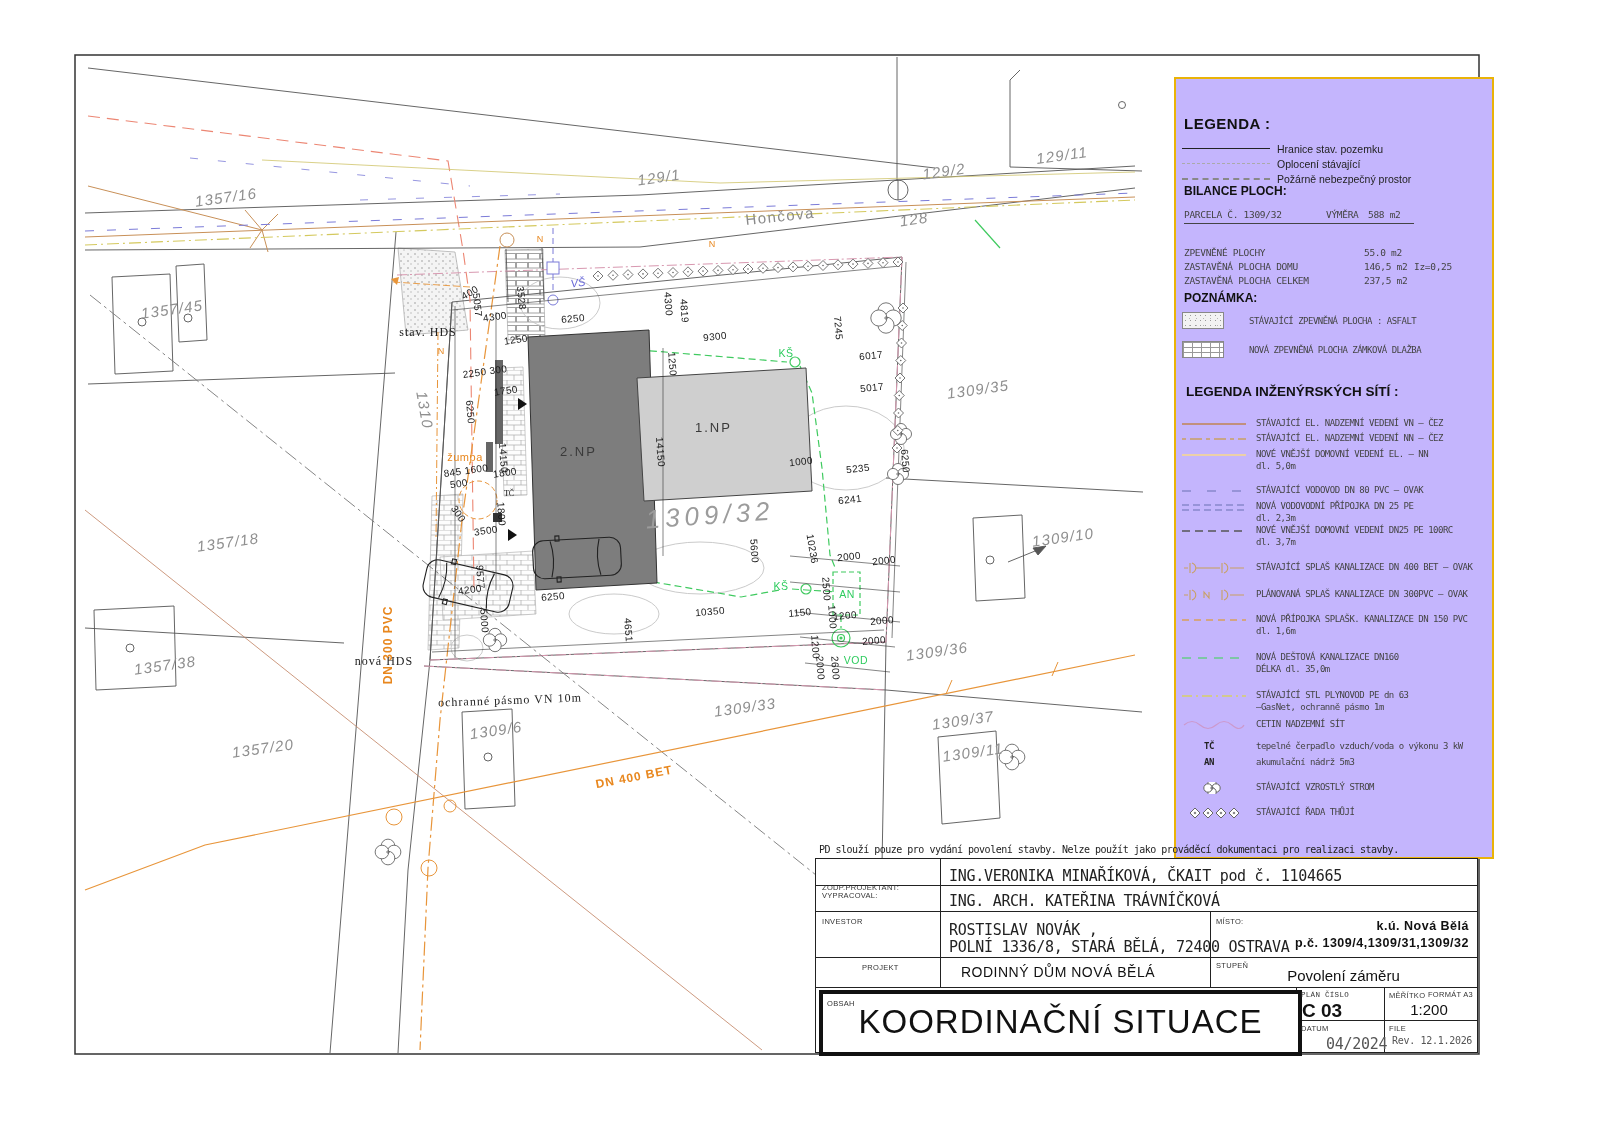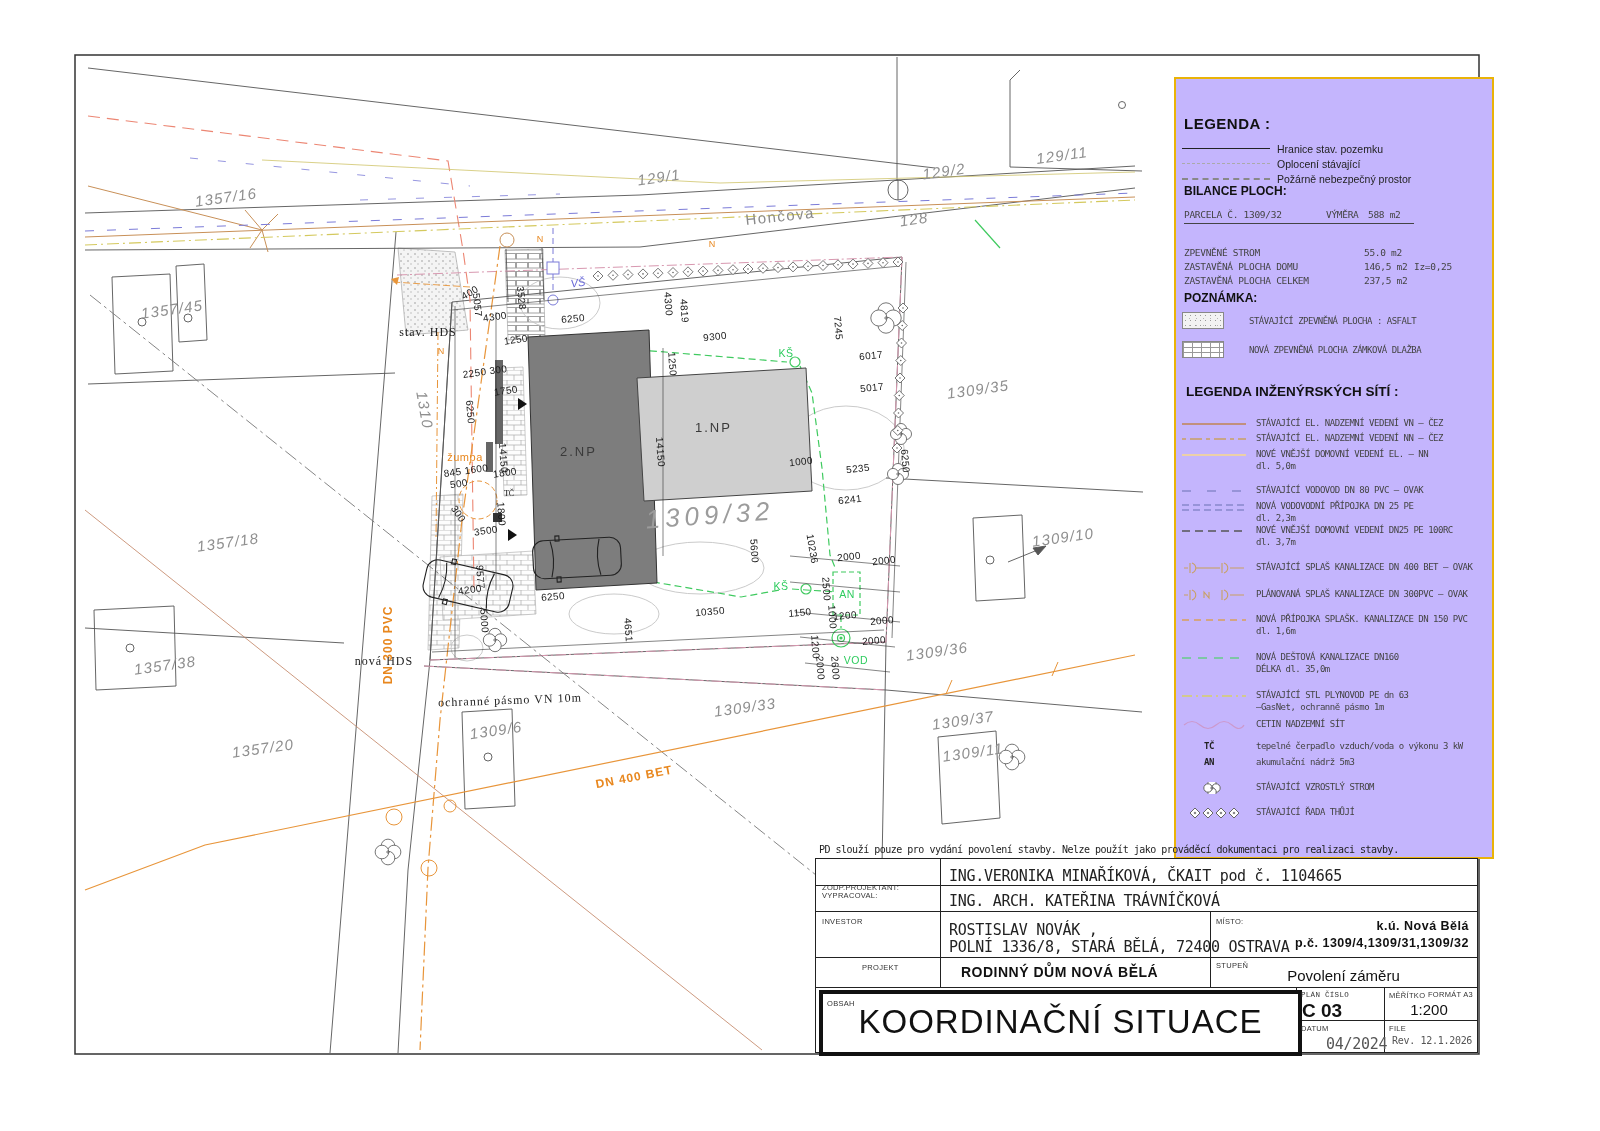--- a/index.html
+++ b/index.html
@@ -46,21 +46,21 @@
 
   
   #titleblock{position:absolute;left:815px;top:848px;width:664px;height:205px;background:transparent;}
   #tb-note{position:absolute;left:4px;top:-4px;font-size:10px;color:#222;
     font-family:"DejaVu Sans Mono",monospace;letter-spacing:-0.5px;}
   #tb-table{position:absolute;left:0;top:10px;width:663px;height:195px;background:#fff;border:1.5px solid #222;box-sizing:border-box;}
   .tb-h{position:absolute;height:0;border-top:1px solid #222;}
   .tb-v{position:absolute;width:0;border-left:1px solid #222;}
   .tb-label{position:absolute;font-size:7.5px;color:#333;letter-spacing:.3px;}
   .tb-cadval{position:absolute;font-family:"DejaVu Sans Mono",monospace;font-size:15px;color:#222;letter-spacing:-0.3px;}
-  .tb-big{position:absolute;font-size:13px;font-weight:bold;color:#111;letter-spacing:.5px;}
+  .tb-big{position:absolute;font-size:13px;font-weight:normal;color:#111;letter-spacing:.5px;}
   #obsah-box{position:absolute;left:3px;top:131px;width:475px;height:58px;border:4px solid #111;background:#fff;}
   #obsah-text{position:absolute;left:0;right:0;top:9px;text-align:center;font-size:33px;color:#111;letter-spacing:1px;}
 </style>
 </head>
 <body>
 <div id="page">
 
 <svg id="plan" width="1600" height="1131" viewBox="0 0 1600 1131" style="position:absolute;left:0;top:0;">
   <defs>
     <pattern id="brick" width="14" height="10" patternUnits="userSpaceOnUse">
@@ -422,21 +422,21 @@
         <div class="abs hr-sample hr-longdash" style="left: 6px; top: 99px; width: 88px;"></div>
         <div class="abs leg-item-label" style="left: 101px; top: 94px;">Požárně nebezpečný prostor</div>
       </div>
 
   <div class="abs leg-sub" style="left:8px;top:105px;">BILANCE PLOCH:</div>
   <div class="abs cad" style="left:8px;top:130px;">PARCELA Č. 1309/32</div>
   <div class="abs cad" style="left:150px;top:130px;">VÝMĚRA</div>
   <div class="abs cad" style="left:192px;top:130px;">588 m2</div>
   <div class="underbar" style="left:8px;top:144px;width:230px;"></div>
   <div id="bilance-rows">
-        <div class="abs cad" style="left: 8px; top: 168px;">ZPEVNĚNÉ STROM</div>
+        <div class="abs cad" style="left: 8px; top: 168px;">ZPEVNĚNÉ PLOCHY</div>
         <div class="abs cad" style="left: 188px; top: 168px;">55.0 m2</div>
         <div class="abs cad" style="left: 8px; top: 182px;">ZASTAVĚNÁ PLOCHA DOMU</div>
         <div class="abs cad" style="left: 188px; top: 182px;">146,5 m2</div>
         <div class="abs cad" style="left: 238px; top: 182px;">Iz=0,25</div>
         <div class="abs cad" style="left: 8px; top: 196px;">ZASTAVĚNÁ PLOCHA CELKEM</div>
         <div class="abs cad" style="left: 188px; top: 196px;">237,5 m2</div>
       </div>
 
   <div class="abs leg-sub" style="left:8px;top:212px;">POZNÁMKA:</div>
   <div id="poznamka-rows">

